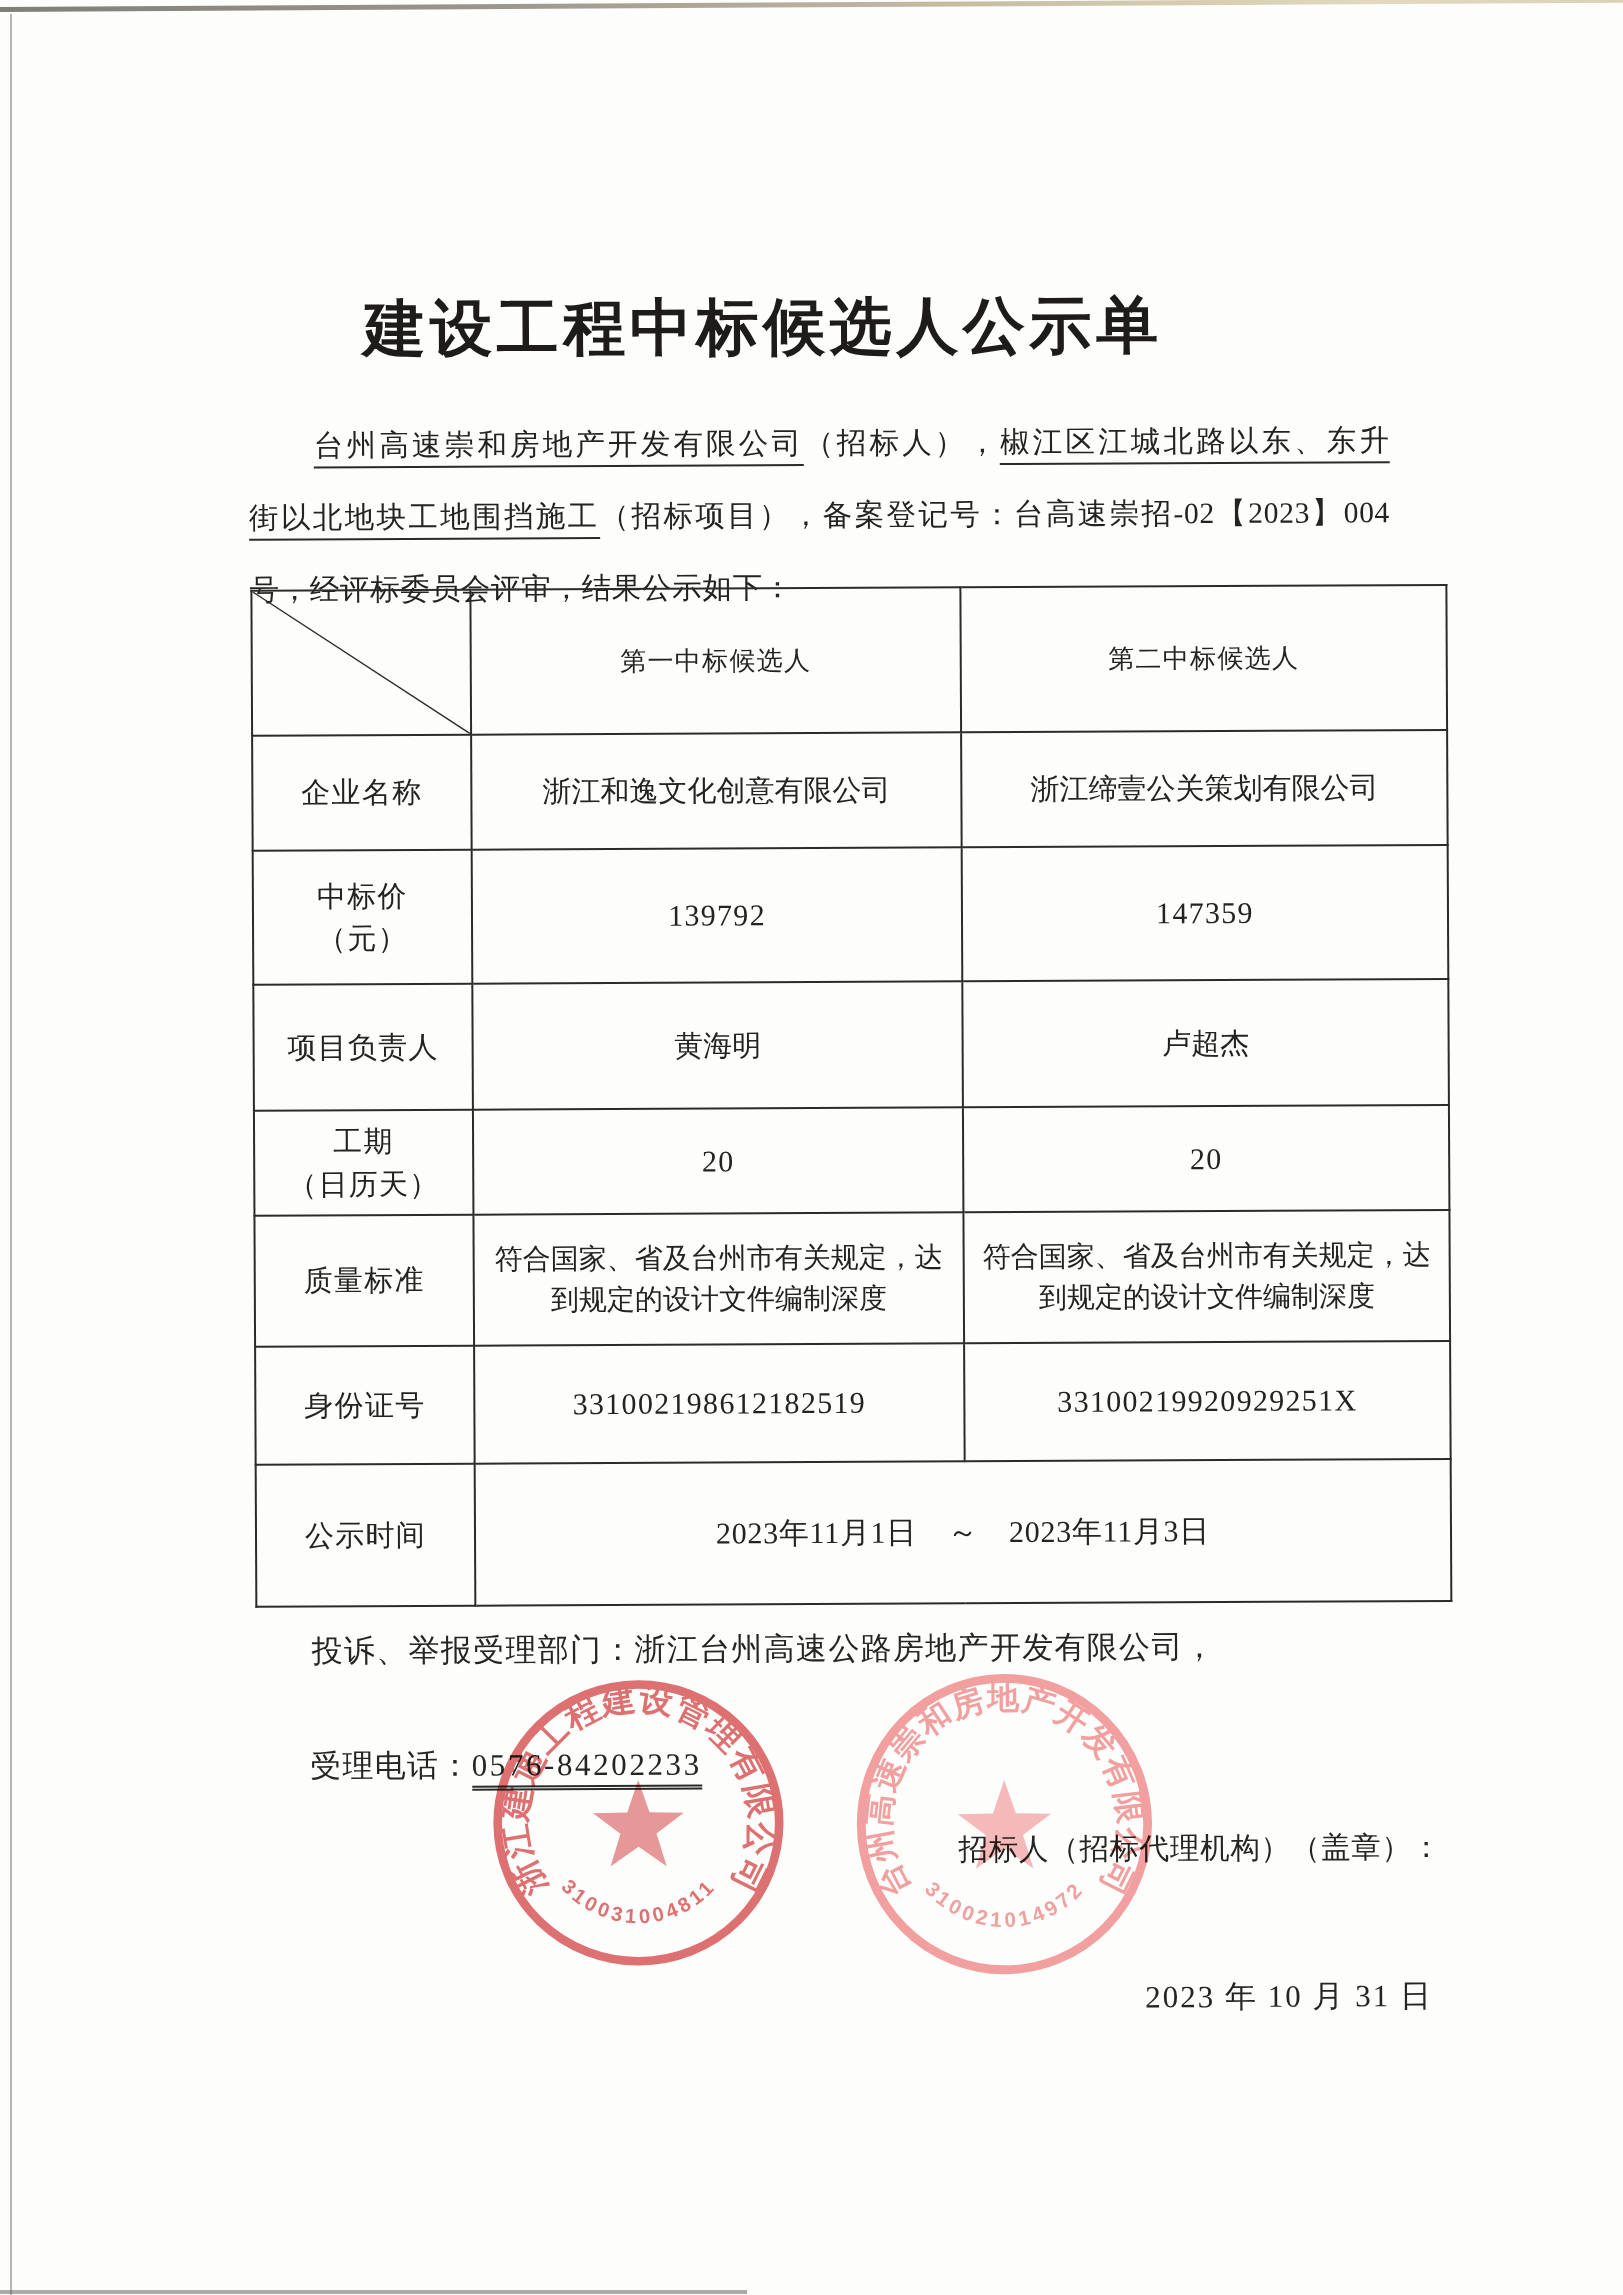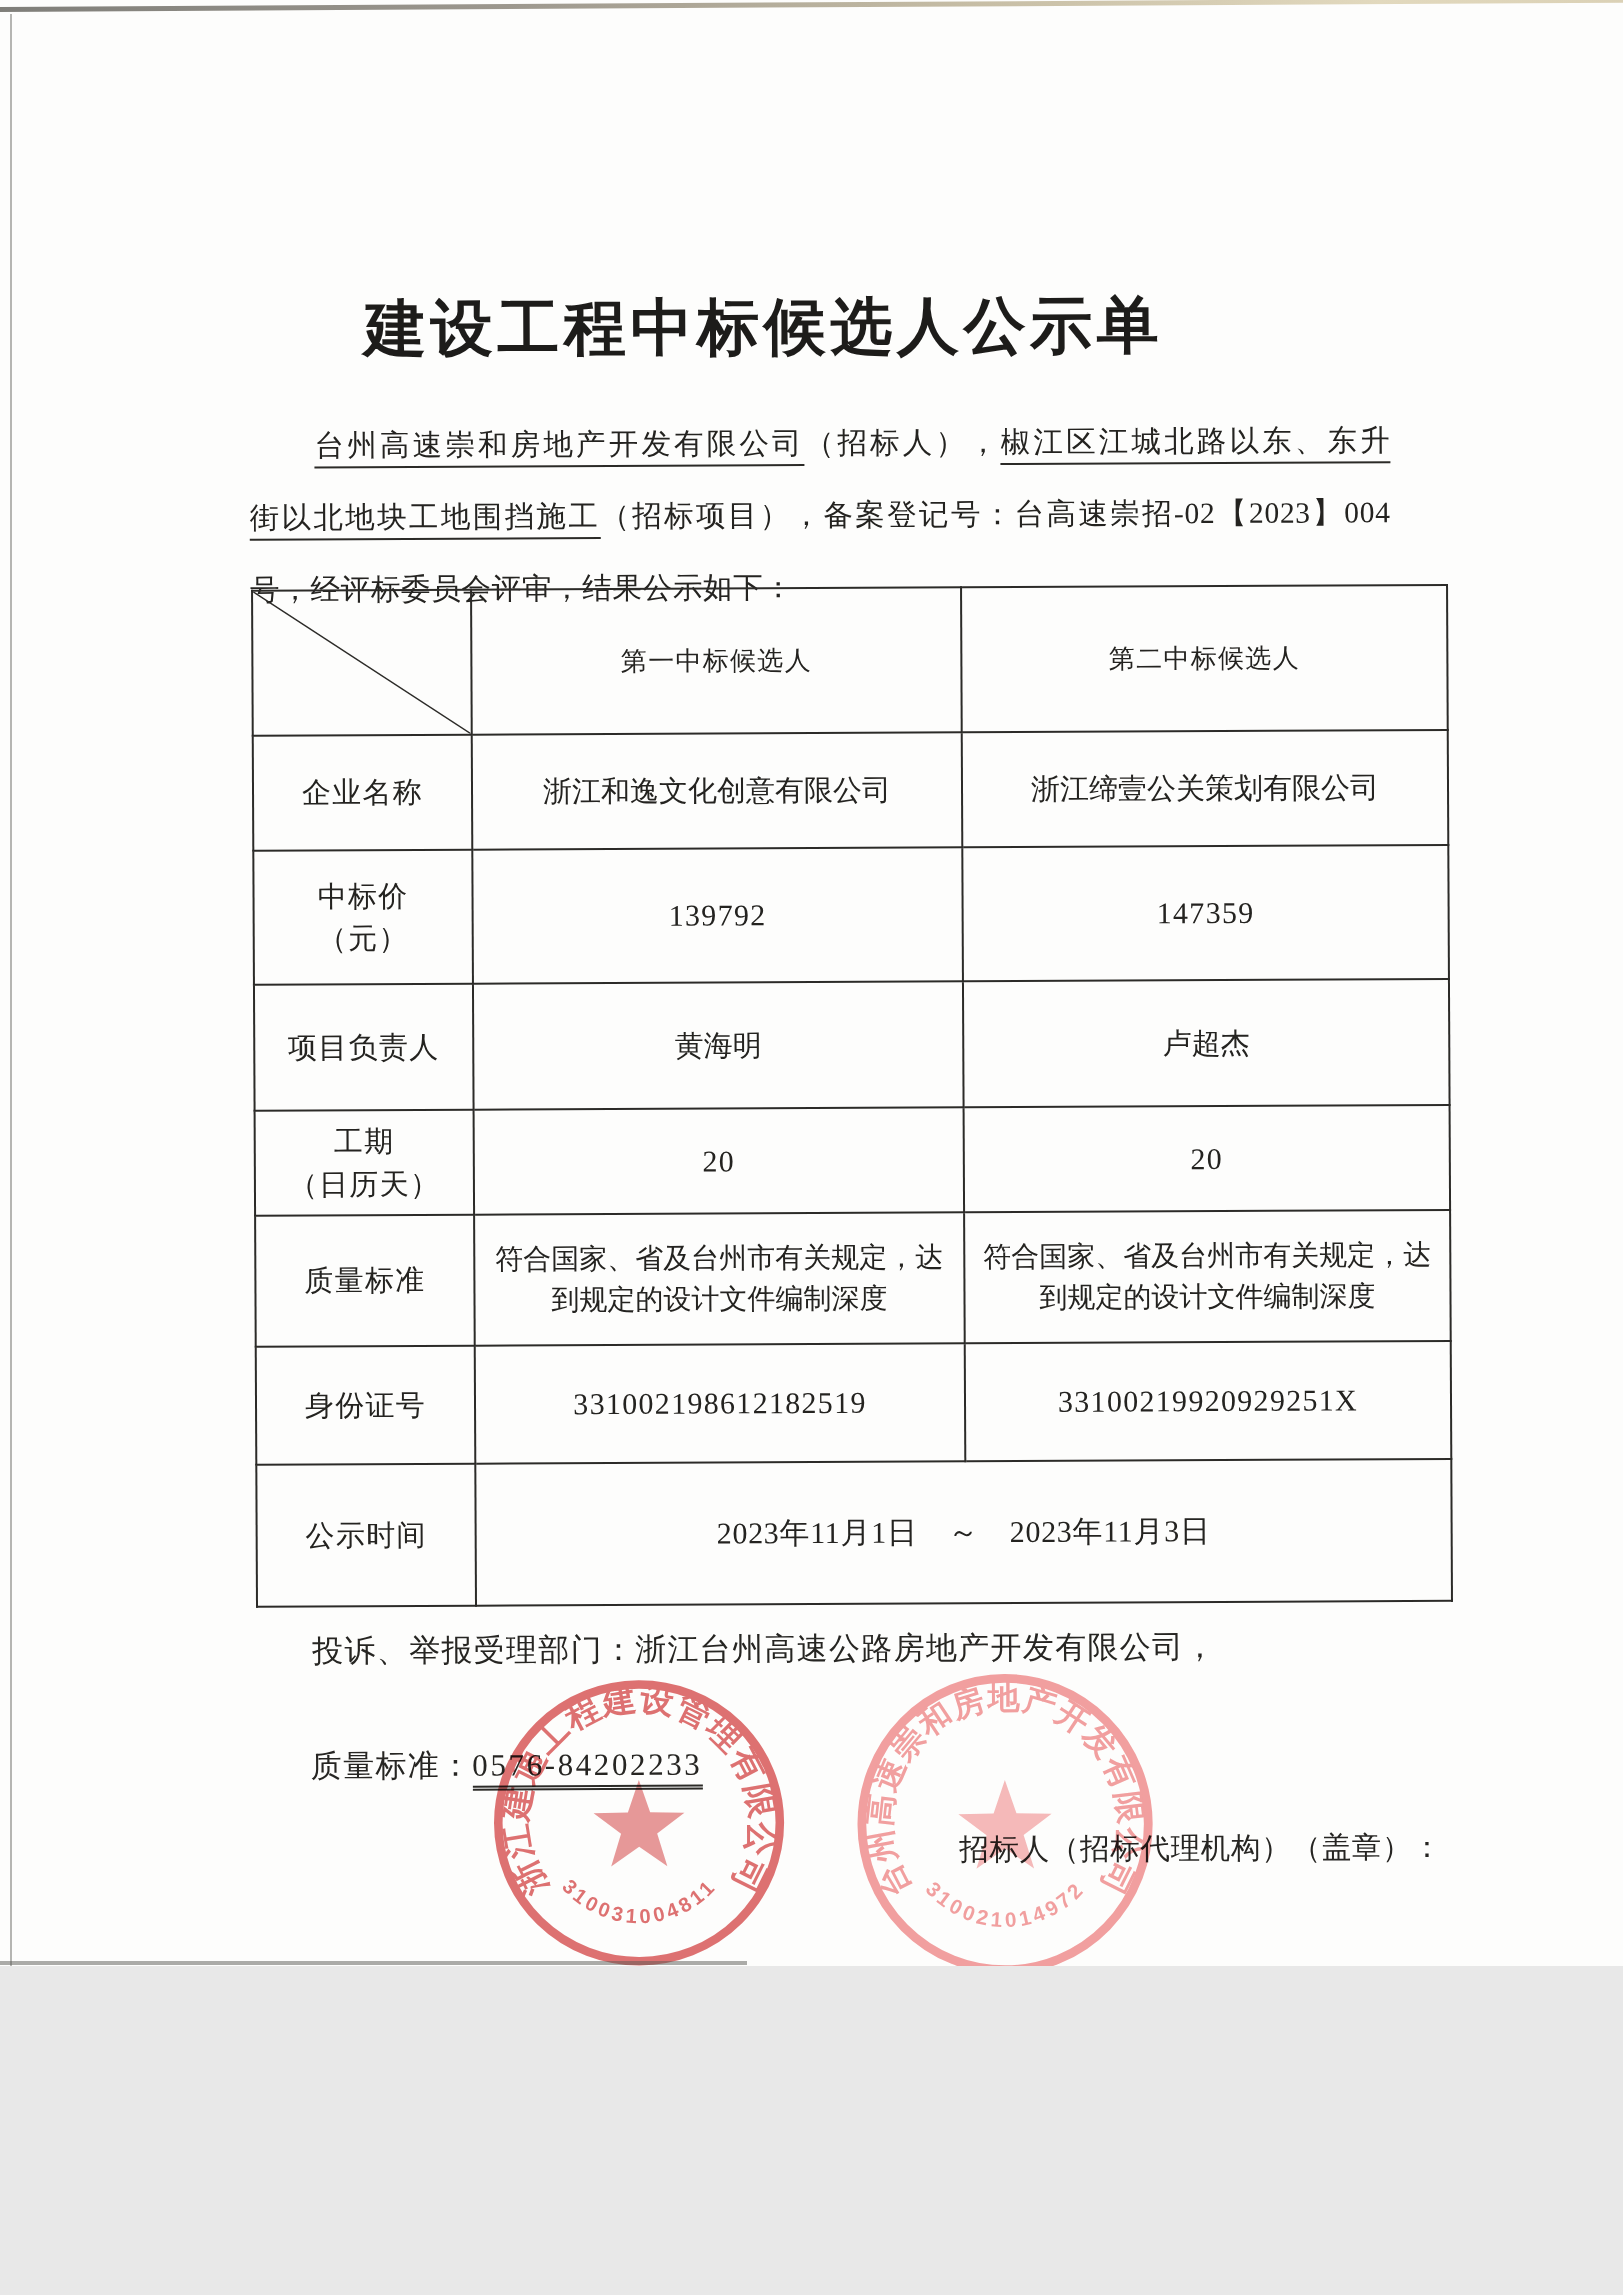--- a/index.html
+++ b/index.html
@@ -1,16 +1,16 @@
 <!DOCTYPE html>
 <html style="font-size:10.5px"><head>
 <meta charset="utf-8">
 <style>
   html,body{margin:0;padding:0;background:#e8e8e8;}
-  .page{position:relative;width:1623px;height:1966px;background:#fdfdfc;overflow:hidden;
+  .page{position:relative;width:1623px;height:2295px;background:#fdfdfc;overflow:hidden;
         font-family:"Liberation Serif","DejaVu Serif",serif;color:#262522;}
   .skew{position:absolute;inset:0;transform:rotate(-0.28deg);transform-origin:50% 40%;}
 
   
   .scan-top{position:absolute;left:0;top:6.5px;width:100%;height:5.2px;
             background:linear-gradient(90deg,#55544e 0%,#7a7468 30%,#b4a888 60%,#d9cda9 85%,#cfc29e 100%);
             opacity:.75;transform:rotate(-0.33deg);transform-origin:0 0;}
   .scan-left{position:absolute;left:9.8px;top:14.4px;bottom:0;width:2.6px;background:#8f8f8b;opacity:.65;}
   .scan-bottom{position:absolute;left:0;bottom:1.3px;width:46%;height:3.3px;background:#5a5953;opacity:.5;}
 
@@ -112,21 +112,21 @@
       </tr>
       <tr style="height:142px">
         <td class="lbl">公示时间</td>
         <td class="ptime" colspan="2">2023年11月1日　～　2023年11月3日</td>
       </tr>
     </tbody>
       </table>
 
     <div class="f-complaint">投诉、举报受理部门：浙江台州高速公路房地产开发有限公司，</div>
 
-    <div class="f-phone"><span>质量标准：</span><span class="dbl">0576-84202233</span></div>
+    <div class="f-phone"><span>受理电话：</span><span class="dbl">0576-84202233</span></div>
 
     <div class="f-sign">招标人（招标代理机构）（盖章）：</div>
 
     <div class="f-date">2023 年 10 月 31 日</div>
 
     <div class="stamp stamp-left">
       <svg viewBox="0 0 500 500">
         <defs>
           <path id="arcTopL" d="M 105 358 A 182 182 0 1 1 395 358"></path>
           <path id="arcBotL" d="M 118 350 A 168 168 0 0 0 382 350"></path>

